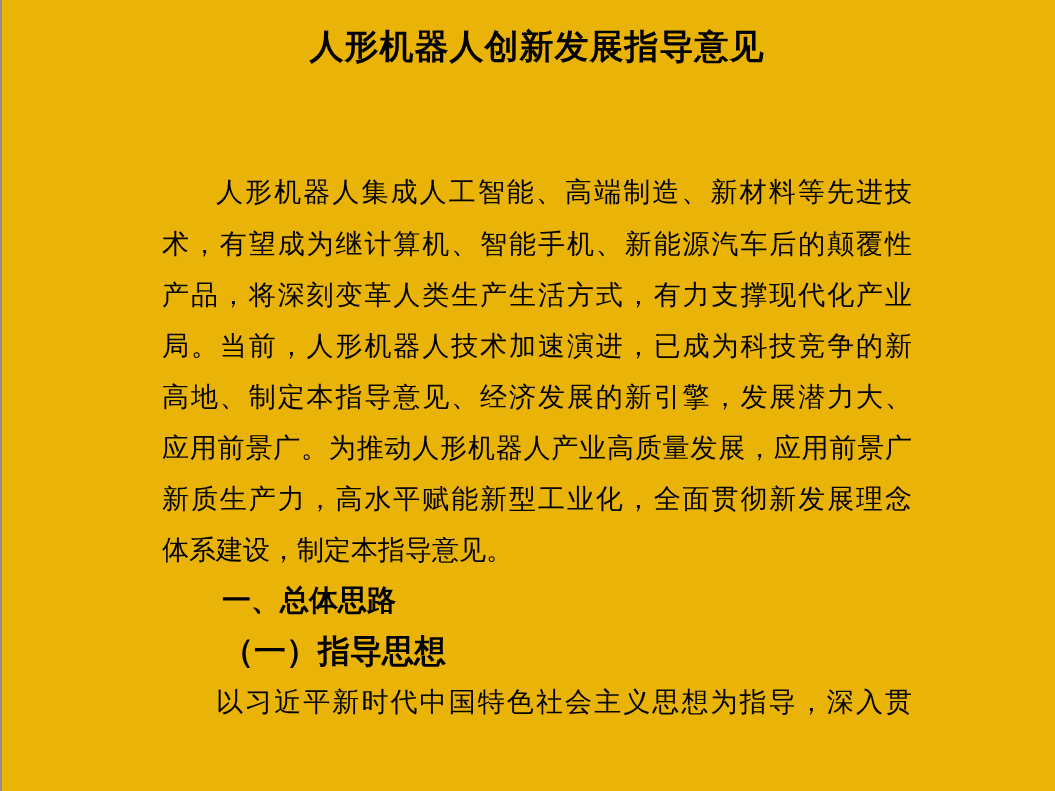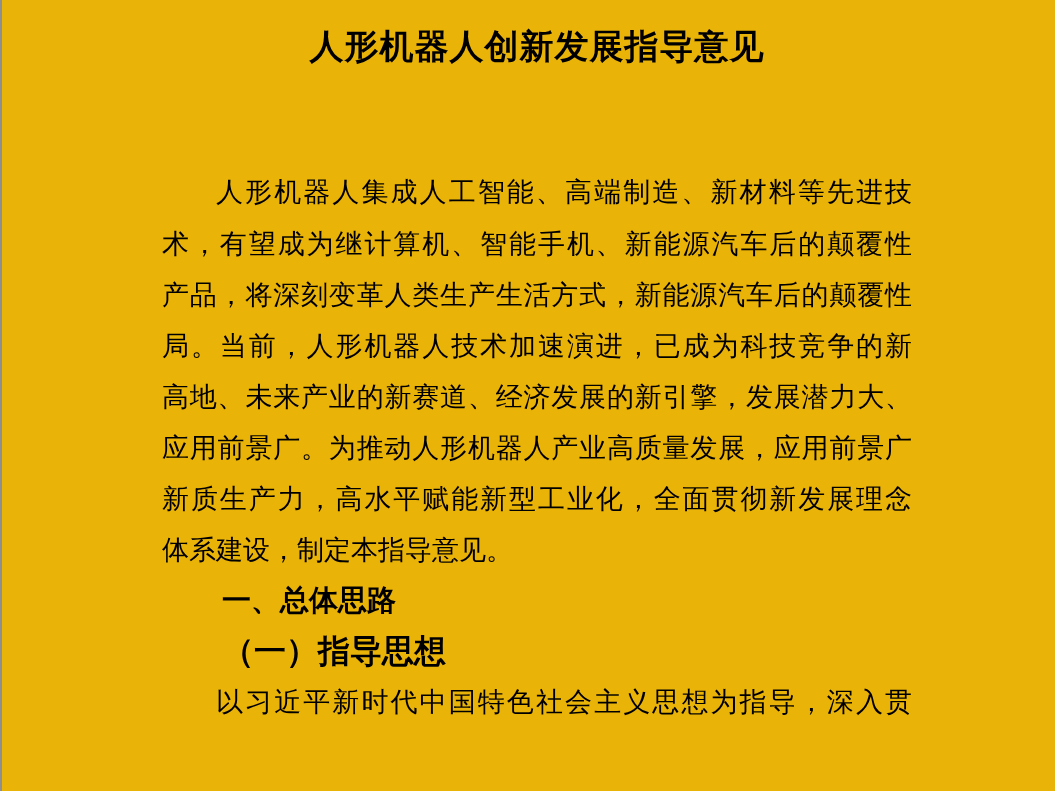--- a/index.html
+++ b/index.html
@@ -78,23 +78,23 @@
 <div class="page">
   <div class="column">
 
     <div class="doc-title">人形机器人创新发展指导意见</div>
 
     <div class="title-gap"></div>
 
     <div>
       <div class="line indent">人形机器人集成人工智能、高端制造、新材料等先进技</div>
       <div class="line">术，有望成为继计算机、智能手机、新能源汽车后的颠覆性</div>
-      <div class="line">产品，将深刻变革人类生产生活方式，新能源汽车后的颠覆性</div>
+      <div class="line">产品，将深刻变革人类生产生活方式，有力支撑现代化产业</div>
       <div class="line">局。当前，人形机器人技术加速演进，已成为科技竞争的新</div>
-      <div class="line">高地、未来产业的新赛道、经济发展的新引擎，发展潜力大、</div>
+      <div class="line">高地、制定本指导意见、经济发展的新引擎，发展潜力大、</div>
       <div class="line">应用前景广。为推动人形机器人产业高质量发展，应用前景广</div>
       <div class="line">新质生产力，高水平赋能新型工业化，全面贯彻新发展理念</div>
       <div class="line para-end">体系建设，制定本指导意见。</div>
     </div>
 
     <div class="heading-1">一、总体思路</div>
 
     <div class="heading-2">（一）指导思想</div>
 
     <div>

